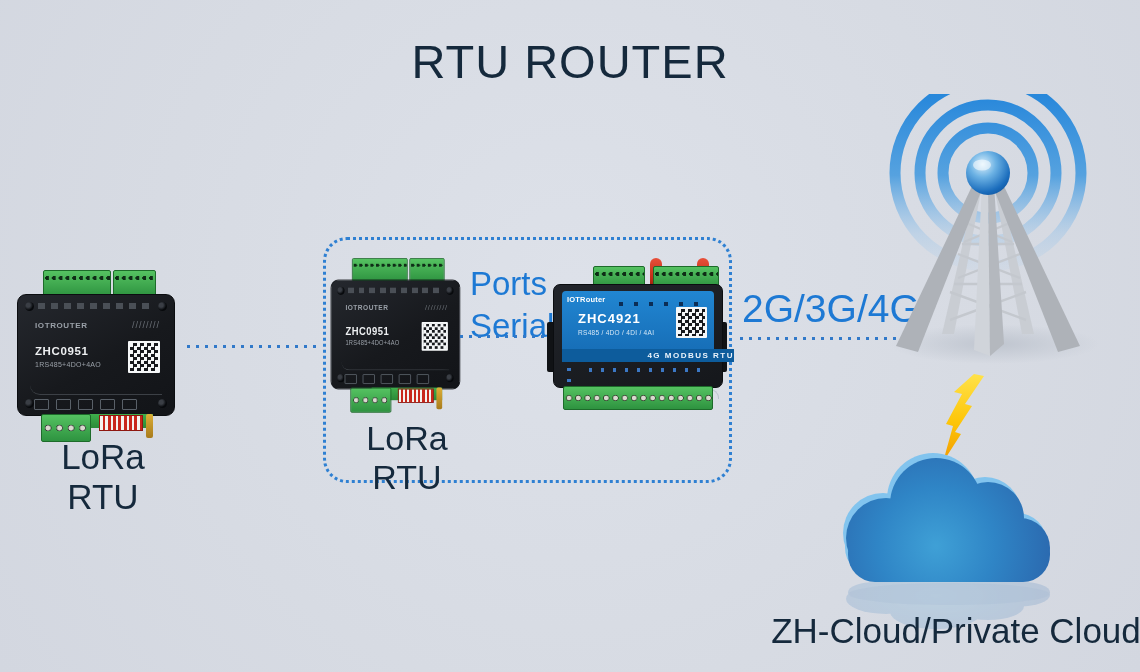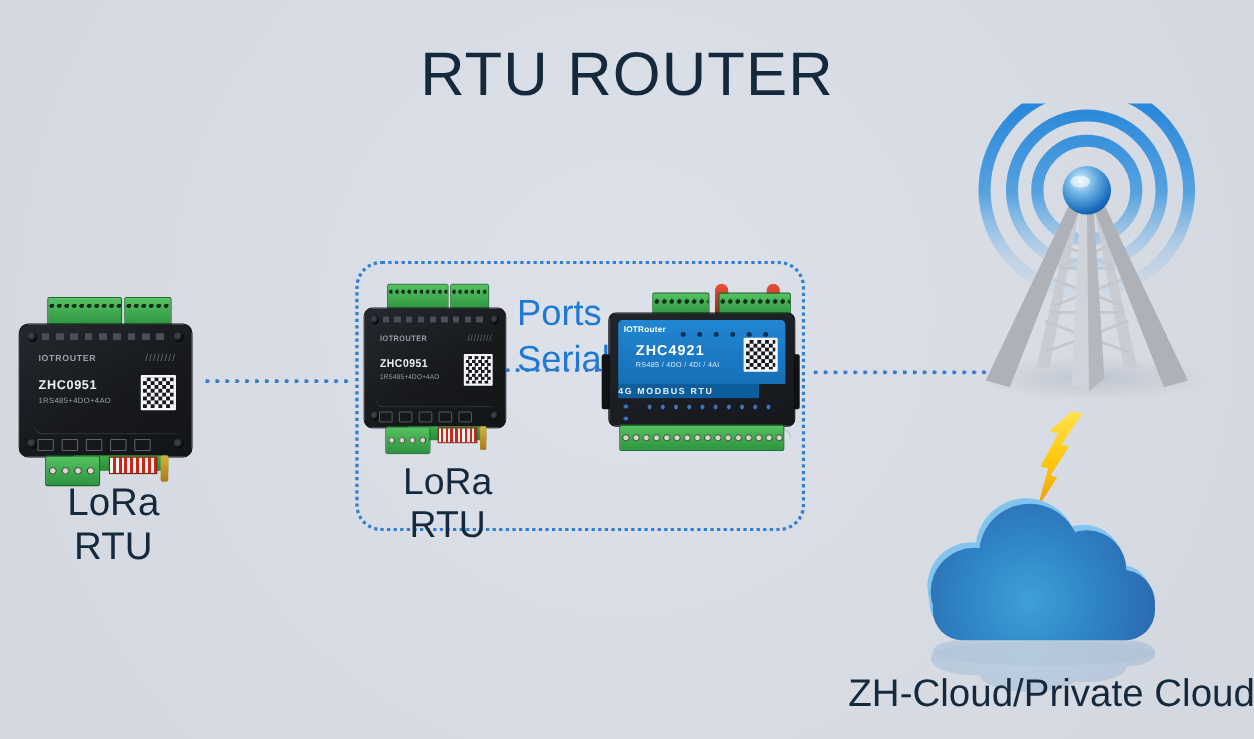--- a/index.html
+++ b/index.html
@@ -5,21 +5,21 @@
   html,body{margin:0;padding:0;}
   #canvas{
     position:relative; width:1140px; height:672px; overflow:hidden;
     background: radial-gradient(circle at 50% 42%, #dde1e9 0%, #d7dbe3 60%, #d3d7e0 100%);
     font-family:"Liberation Sans", sans-serif;
     -webkit-font-smoothing:antialiased;
   }
   .abs{position:absolute;}
   
   #title{top:34px; left:0; width:1140px; text-align:center;
-    font-size:56px; color:#15293c; letter-spacing:1px; font-weight:400;}
+    font-size:47px; color:#15293c; letter-spacing:1px; font-weight:400;}
   .node-label{color:#15293c; font-size:35px; text-align:center; font-weight:400;}
   .blue-text{color:#1d79d4;}
   #serial-label{left:470px; top:263px; font-size:33px; line-height:42px; font-weight:400;}
   #uplink-label{left:742px; top:287px; font-size:39px; font-weight:400;}
   
   .dotline{height:5px;
     background-image:radial-gradient(circle 2px at 2.5px 2.5px, #3179c9 97%, rgba(0,0,0,0) 100%);
     background-size:9px 5px; background-repeat:repeat-x;}
   #gateway-box{left:323px; top:237px; width:409px; height:246px; box-sizing:border-box;
     border:3px dotted #2f80d2; border-radius:24px;}
@@ -77,22 +77,22 @@
   .ear{width:8px; height:50px; background:#101215; border-radius:2px; top:64px;}
   .panel4{left:8px; top:6px; width:152px; height:58px; background:linear-gradient(#2186d2,#176fb8);
     border-radius:4px 4px 0 0;}
   .p4-brand{left:5px; top:4px; font-size:7.5px; color:#ffffff; font-weight:700; letter-spacing:.2px;}
   .p4-ledrow{left:56px; top:10px; width:88px; height:6px;
     background-image:radial-gradient(circle 2.4px at 3px 3px, #0b2d55 96%, rgba(0,0,0,0) 100%);
     background-size:15px 6px; background-repeat:repeat-x;}
   .p4-model{left:16px; top:20px; font-size:13px; color:#ffffff; font-weight:700; letter-spacing:1px;}
   .p4-spec{left:16px; top:38px; font-size:6.5px; color:#d3e6f5; letter-spacing:.3px;}
   .p4-qr{right:7px; top:16px; width:27px; height:27px;}
-  .banner4{left:8px; top:64px; width:128px; height:13px; background:#0d5c9c;
-    color:#eaf3fb; font-size:8px; font-weight:700; text-align:left; line-height:13px; letter-spacing:1.5px;}
+  .banner4{left:8px; top:64px; width:172px; height:13px; background:#0d5c9c;
+    color:#eaf3fb; font-size:8px; font-weight:700; text-align:right; line-height:13px; letter-spacing:1.5px;}
   .low4-dots{left:34px; top:82px; width:118px; height:6px;
     background-image:radial-gradient(circle 2px at 2.5px 3px, #3b77c4 96%, rgba(0,0,0,0) 100%);
     background-size:12px 6px; background-repeat:repeat-x;}
   .low4-col{left:12px; top:82px; width:6px; height:40px;
     background-image:radial-gradient(circle 2px at 3px 2.5px, #3b77c4 96%, rgba(0,0,0,0) 100%);
     background-size:6px 11px; background-repeat:repeat-y;}
   .relayrow{left:62px; top:104px; display:flex; gap:9px;}
   .relay{width:17px; height:9px; border:1px solid #b9c2cc; border-bottom:none; border-radius:9px 9px 0 0;}
   .low4-lbls{left:28px; top:118px; width:128px; height:2px;
     background:repeating-linear-gradient(90deg,#9aa4b0 0 4px, rgba(0,0,0,0) 4px 9px);}
@@ -210,20 +210,21 @@
         <div class="relay"></div>
       </div>
       <div class="abs low4-lbls"></div>
     </div>
     <div class="abs t4-bottom"></div>
   </div>
 
 
   <div class="abs dotline" style="left:739px; top:336px; width:178px;"></div>
 
+  <div id="uplink-label" class="abs blue-text">2G/3G/4G</div>
 
   <svg class="abs" style="left:874px; top:94px;" width="228" height="272" viewBox="0 0 228 272">
     <defs>
       <linearGradient id="arcFade" gradientUnits="userSpaceOnUse" x1="0" y1="-15" x2="0" y2="178">
         <stop offset="0" stop-color="#1e82da"></stop>
         <stop offset="0.5" stop-color="#4f9fdf" stop-opacity="0.95"></stop>
         <stop offset="0.8" stop-color="#8fc0ea" stop-opacity="0.35"></stop>
         <stop offset="1" stop-color="#a8cdee" stop-opacity="0.1"></stop>
       </linearGradient>
       <radialGradient id="sphereG" cx="0.38" cy="0.3" r="0.85">

